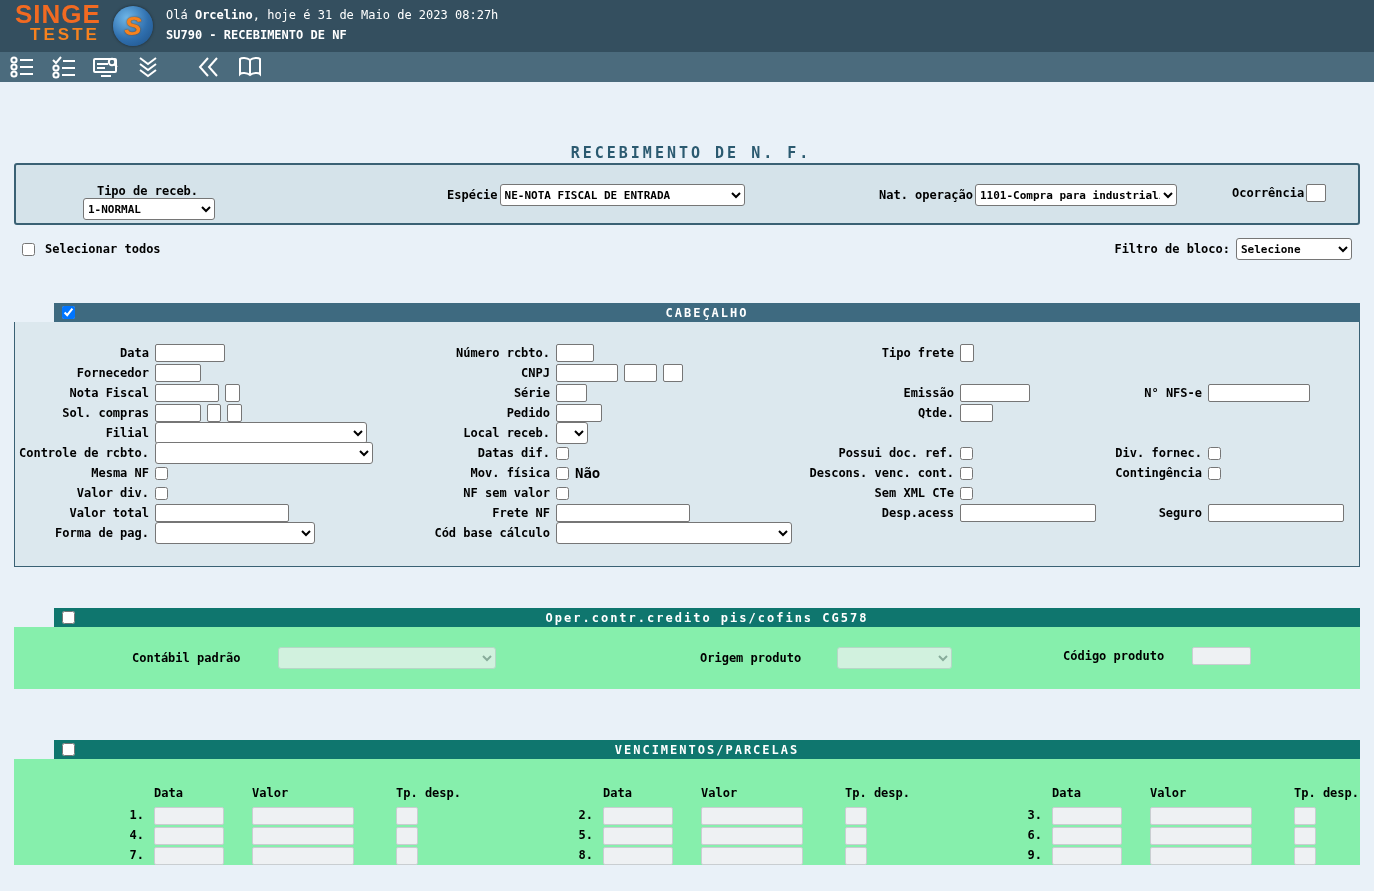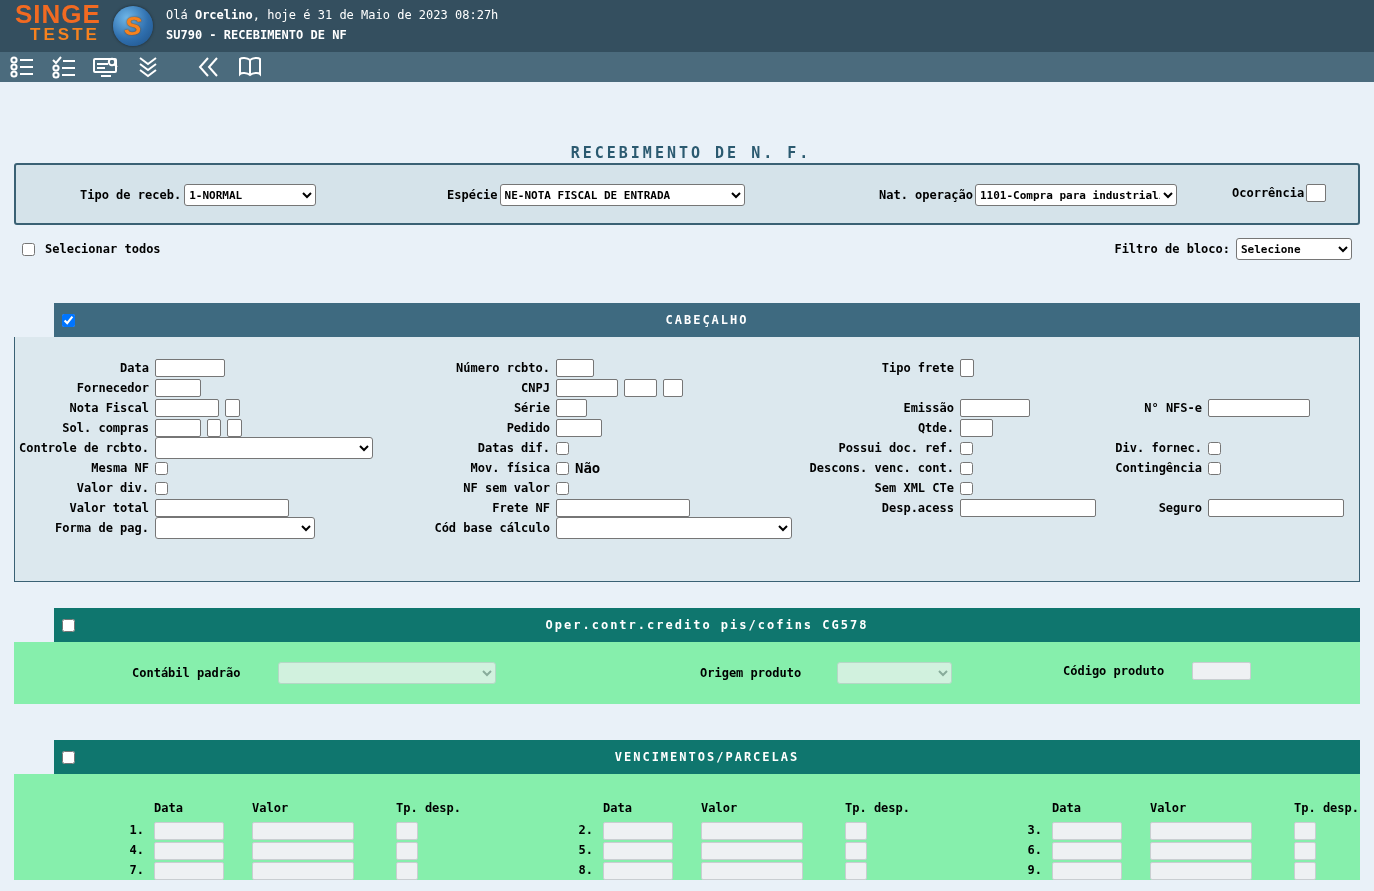--- a/index.html
+++ b/index.html
@@ -71,21 +71,21 @@
     background:#fff; border:1px solid #767676; border-radius:2px; padding:0 2px;
   }
   input[type=text]:disabled { background:#eef1f3; border-color:#c9ced1; }
   input[type=checkbox] { width:13px; height:13px; margin:0; }
   
   .row-selectall { position:absolute; left:22px; top:242px; display:flex; align-items:center; gap:10px; }
   .row-filtrobloco { position:absolute; right:22px; top:238px; display:flex; align-items:center; gap:6px; }
   
   .section { position:absolute; left:14px; width:1346px; }
   .sec-head {
-    height:34px; display:flex; align-items:center; position:relative;margin-left:40px;
+    height:19px; display:flex; align-items:center; position:relative;margin-left:40px;
   }
   .sec-head .sec-title {
     position:absolute; left:0; width:100%; text-align:center;
     font-size:12px; font-weight:bold; color:#fff; letter-spacing:2px;
   }
   .sec-head input[type=checkbox] { position:absolute; left:8px; z-index:2; }
   .head-dark { background:#3e6a80; }
   .head-gray { background:#0f766e; }
   .cab-body {
     background:#dce8ee; border:1px solid #3a6174; border-top:none;
@@ -186,21 +186,21 @@
     <svg width="26" height="24" viewBox="0 0 26 24">
       <path d="M13 5 C10 2.5, 4.5 2.5, 3 4 L3 19 C4.5 17.5, 10 17.5, 13 20 C16 17.5, 21.5 17.5, 23 19 L23 4 C21.5 2.5, 16 2.5, 13 5 Z"></path>
       <line x1="13" y1="5" x2="13" y2="20"></line>
     </svg>
   </div>
 </div>
 
 <div class="page-title">RECEBIMENTO DE N. F.</div>
 
 <div class="filterbox">
-  <div class="fgroup" style="left:64px;">
+  <div class="fgroup" style="left:64px;flex-direction:column;">
     <span class="lbl">Tipo de receb.</span>
     <select style="width:132px; margin-left:3px;">
       <option>1-NORMAL</option>
     </select>
   </div>
   <div class="fgroup" style="left:431px;">
     <span class="lbl">Espécie</span>
     <select style="width:245px; margin-left:2px;">
       <option>NE-NOTA FISCAL DE ENTRADA</option>
     </select>
@@ -301,20 +301,34 @@
           <input type="text" style="width: 46px;">
         </span>
       <span class="cl3">Qtde.</span>
       <span class="cf3">
           <input type="text" style="width: 33px;">
         </span>
       <span class="cl4"></span>
         <span class="cf4"></span>
     </div>
 
+    <div class="crow">
+      <span class="cl1">Filial</span>
+      <span class="cf1">
+          <select style="width:212px;"><option></option></select>
+        </span>
+      <span class="cl2">Local receb.</span>
+      <span class="cf2">
+          <select style="width:32px;"><option></option></select>
+        </span>
+      <span class="cl3"></span>
+        <span class="cf3"></span>
+        <span class="cl4"></span>
+        <span class="cf4"></span>
+    </div>
 
     <div class="crow">
       <span class="cl1">Controle de rcbto.</span>
       <span class="cf1">
           <select style="width:218px;"><option></option></select>
         </span>
       <span class="cl2">Datas dif.</span>
       <span class="cf2">
           <input type="checkbox" style="">
         </span>

